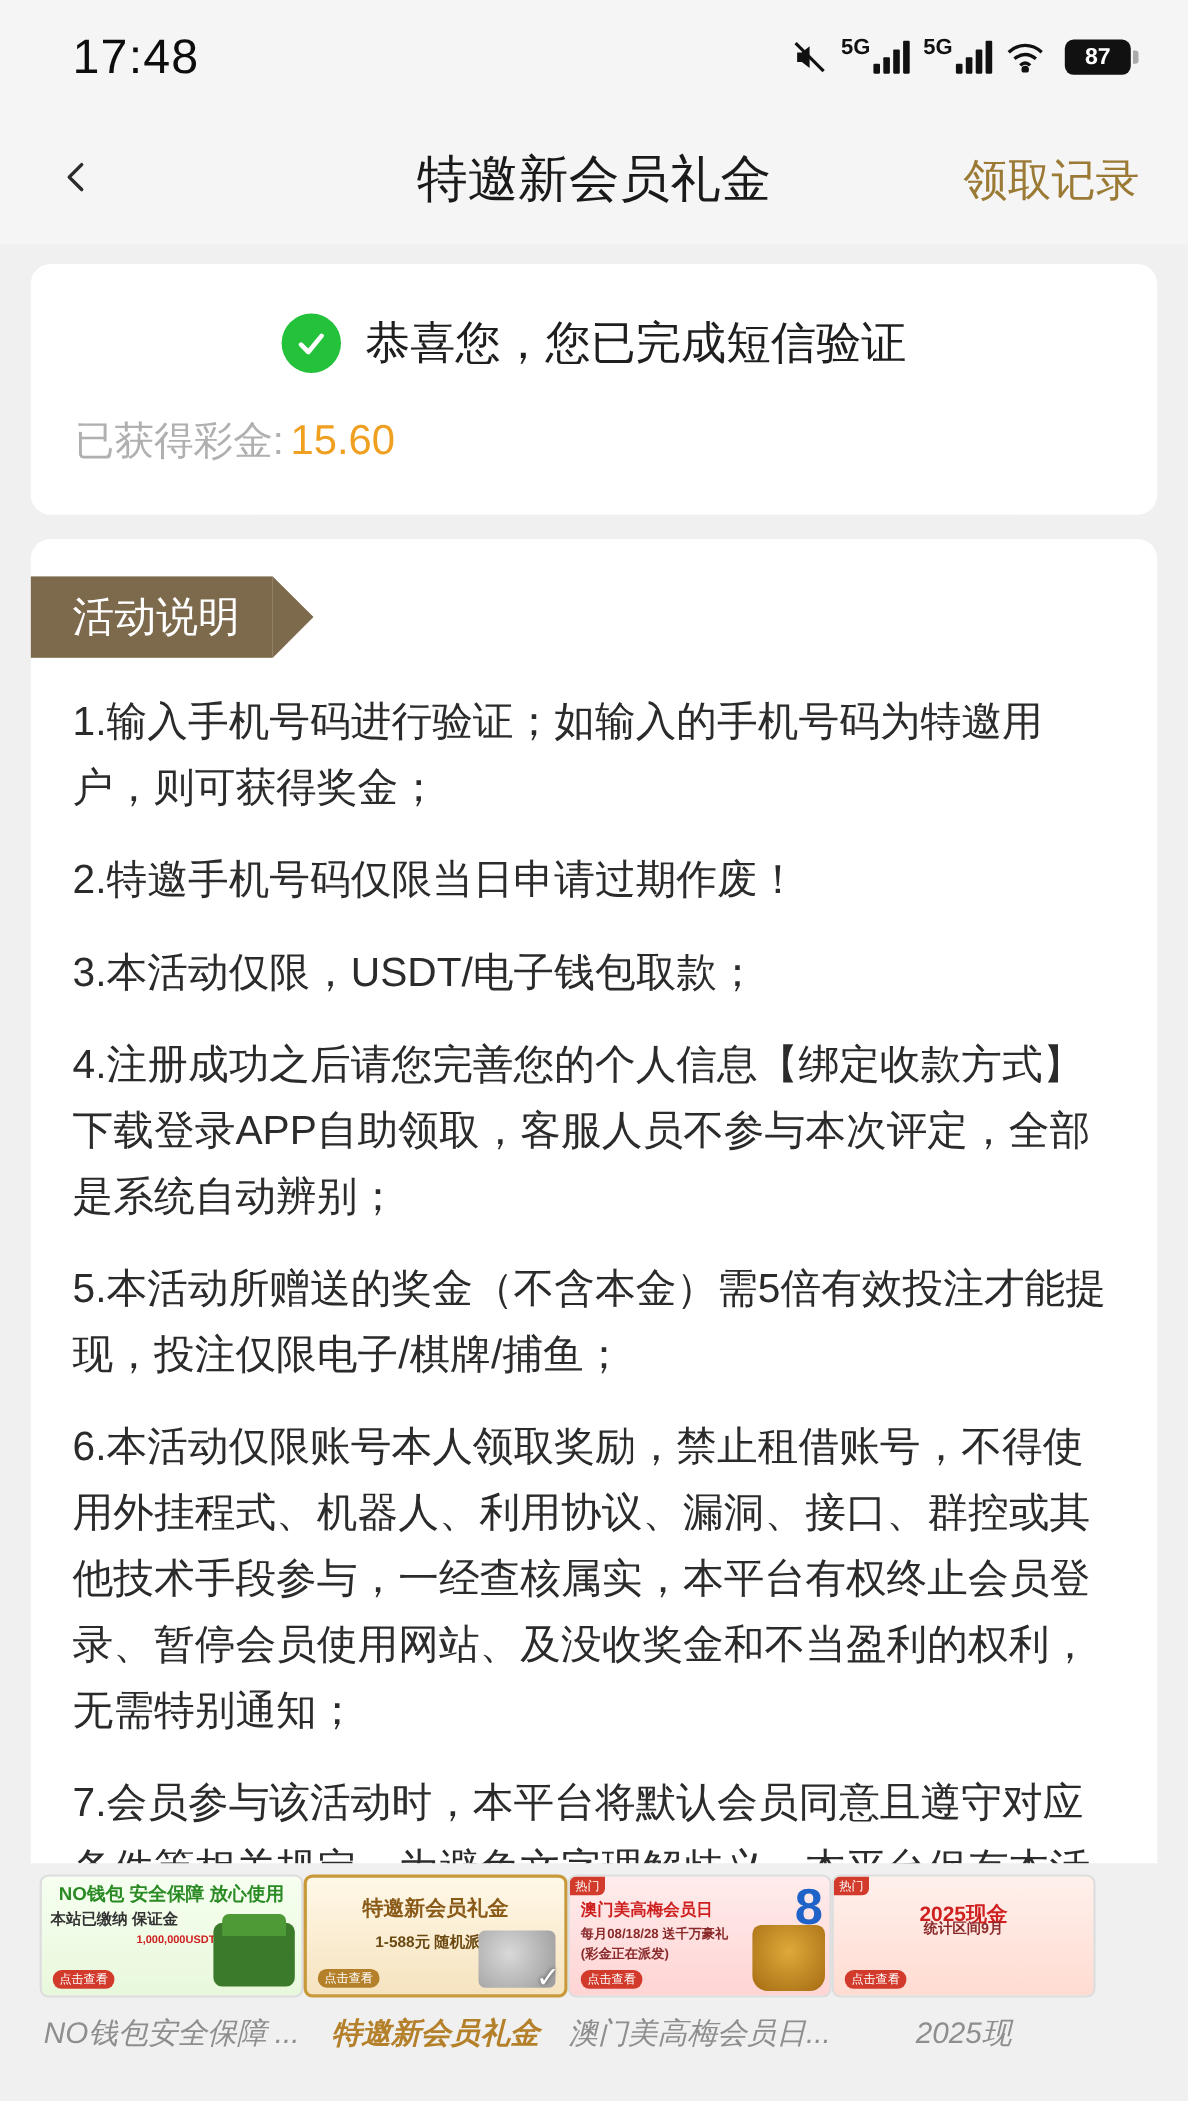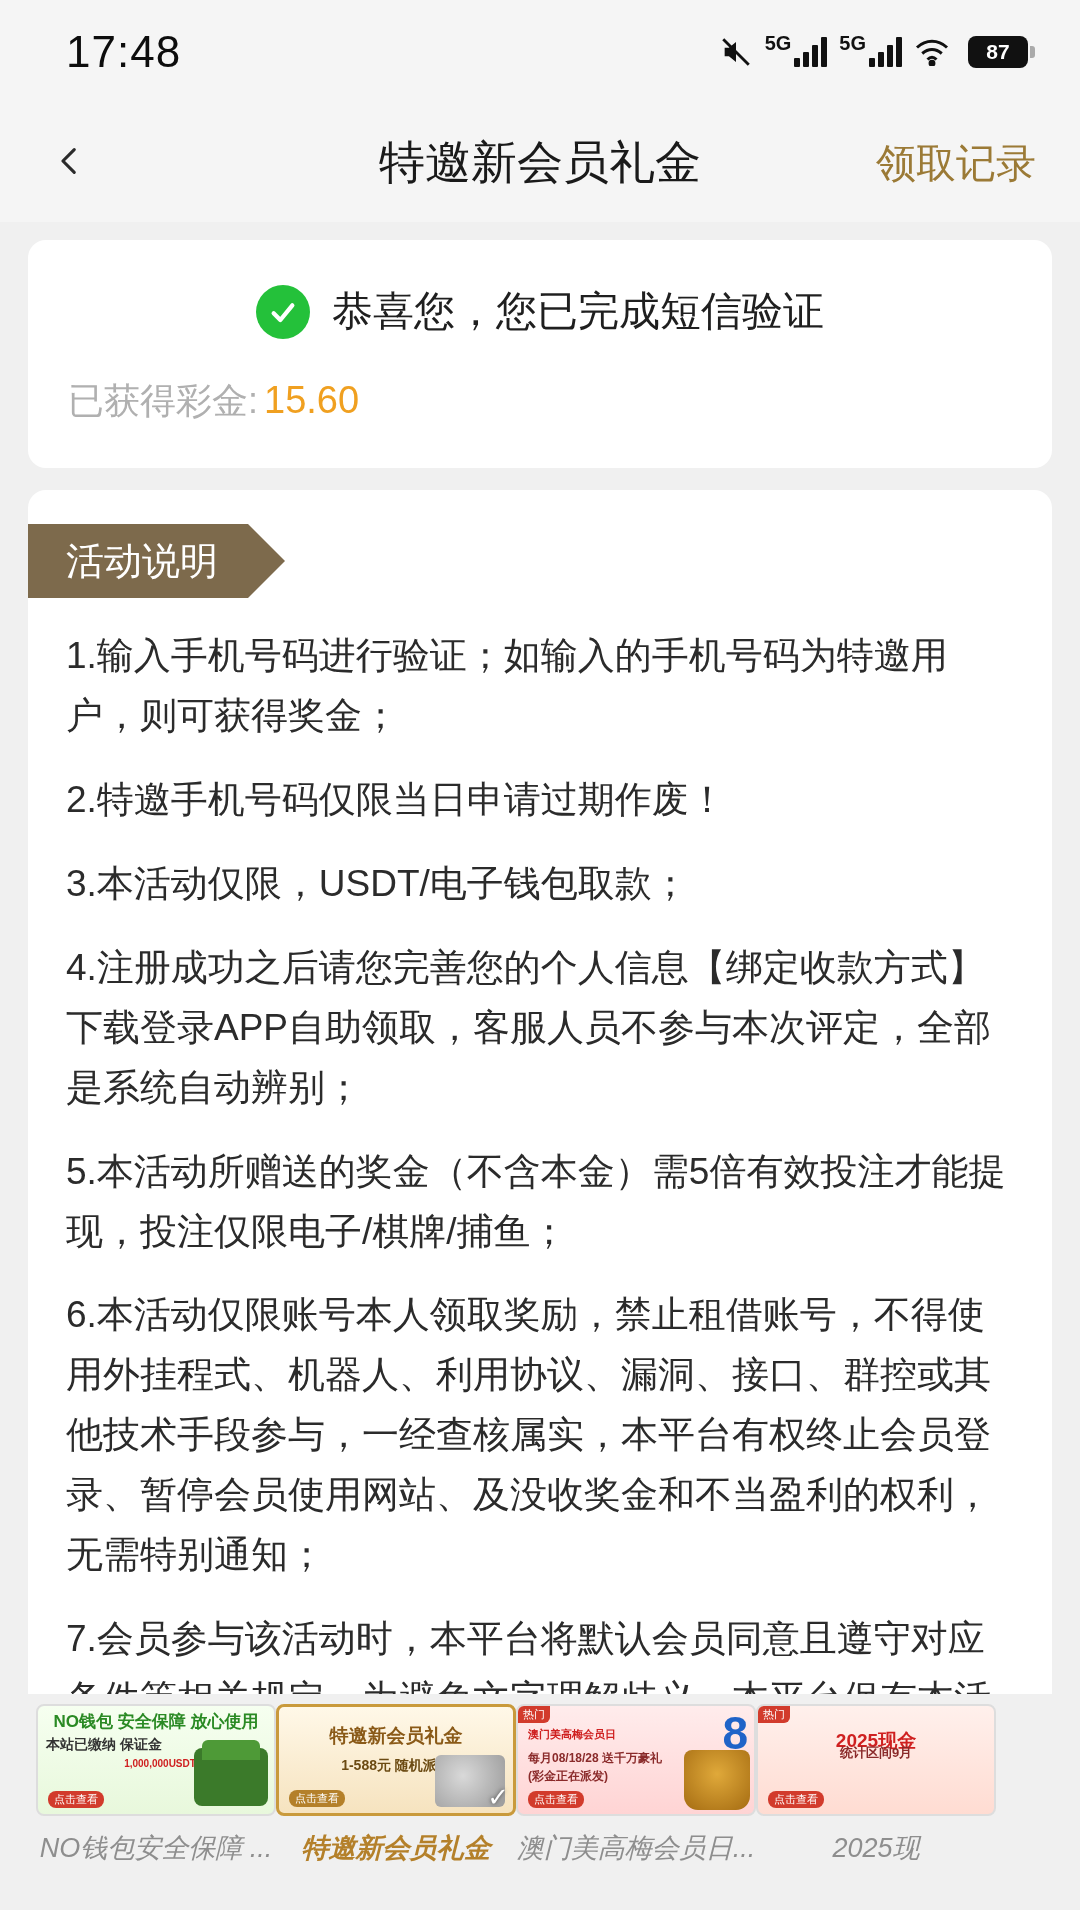--- a/index.html
+++ b/index.html
@@ -412,21 +412,21 @@
         <div class="coin-stack"></div>
         <div class="btn-mini" style="background:#b4802a">点击查看</div>
       </div>
       <div class="promo-label">特邀新会员礼金</div>
     </div>
 
     <div class="promo">
       <div class="promo-thumb t-red">
         <div class="corner-tag">热门</div>
         <div class="big8">8</div>
-        <div class="tt tt1 red-txt" style="text-align:left;padding-left:10px;font-size:11px;top:22px">澳门美高梅会员日</div>
+        <div class="tt tt1 red-txt" style="text-align:left;padding-left:10px;font-size:15px;top:22px">澳门美高梅会员日</div>
         <div class="tt tt2" style="text-align:left;padding-left:10px;font-size:12px;color:#8a2a2a;top:46px">每月08/18/28 送千万豪礼</div>
         <div class="tt tt3" style="text-align:left;padding-left:10px;font-size:12px;color:#8a2a2a;top:64px">(彩金正在派发)</div>
         <div class="lion"></div>
         <div class="btn-mini">点击查看</div>
       </div>
       <div class="promo-label">澳门美高梅会员日...</div>
     </div>
 
     <div class="promo">
       <div class="promo-thumb t-red2">

